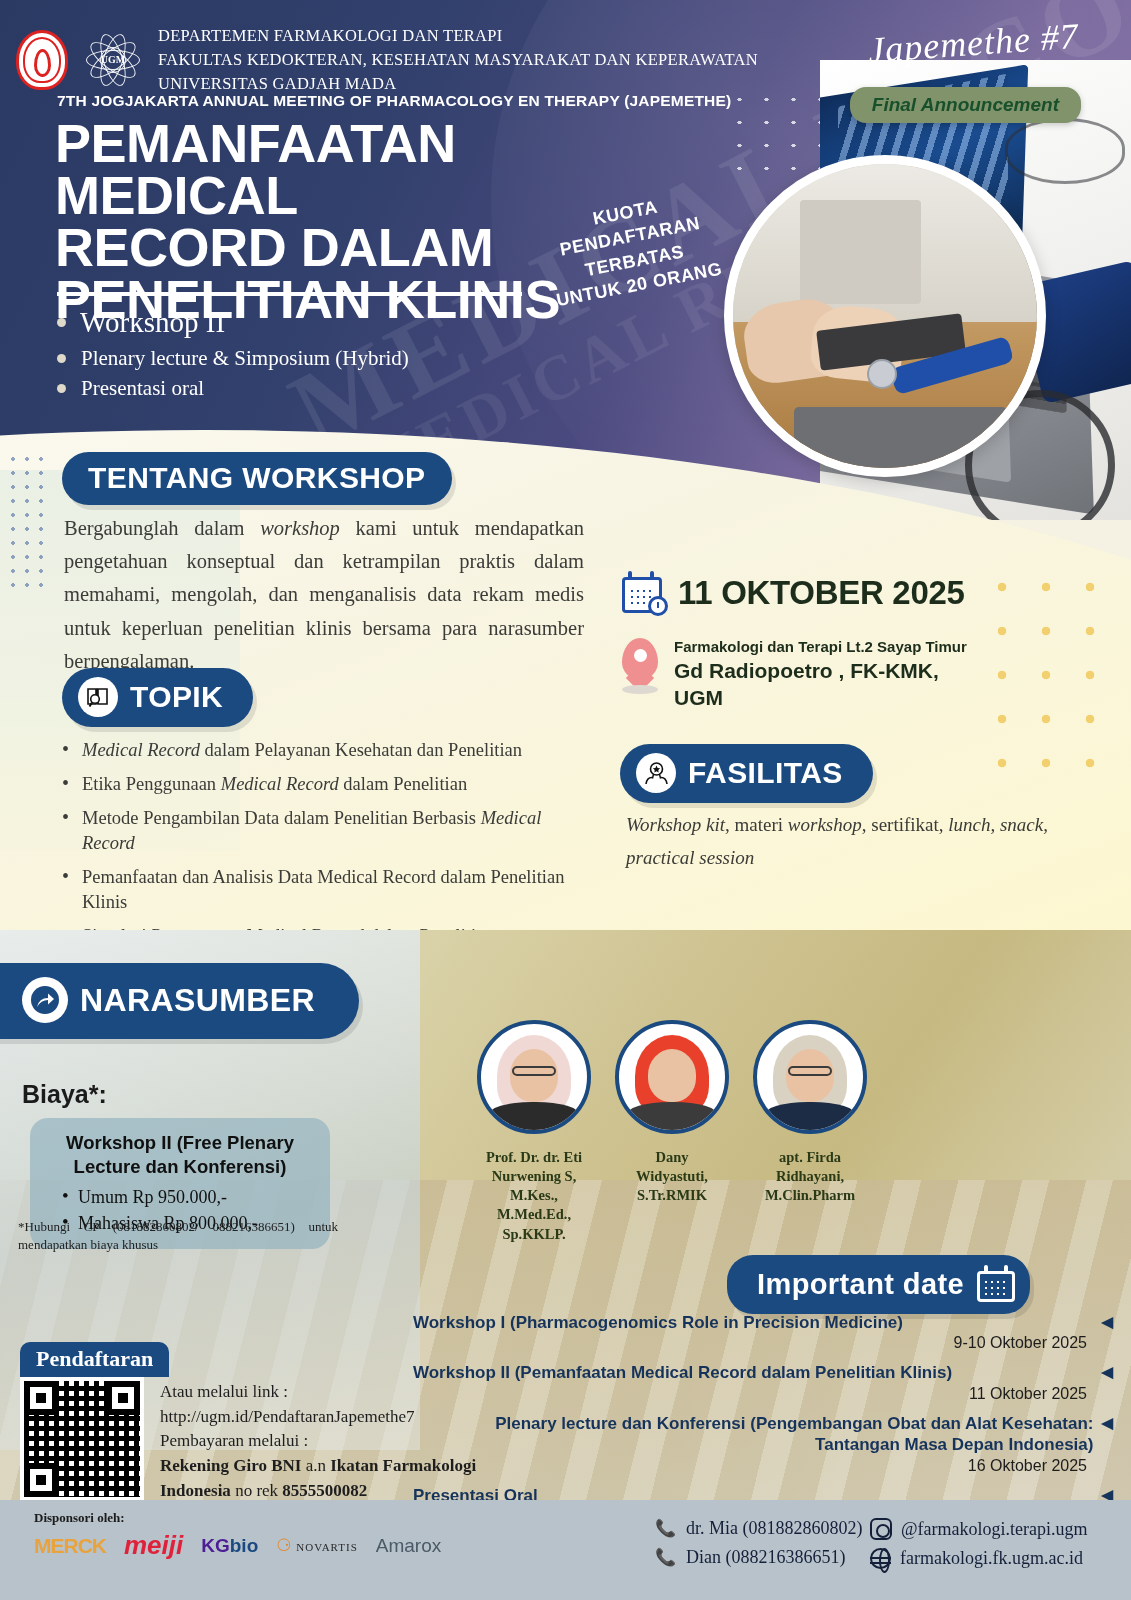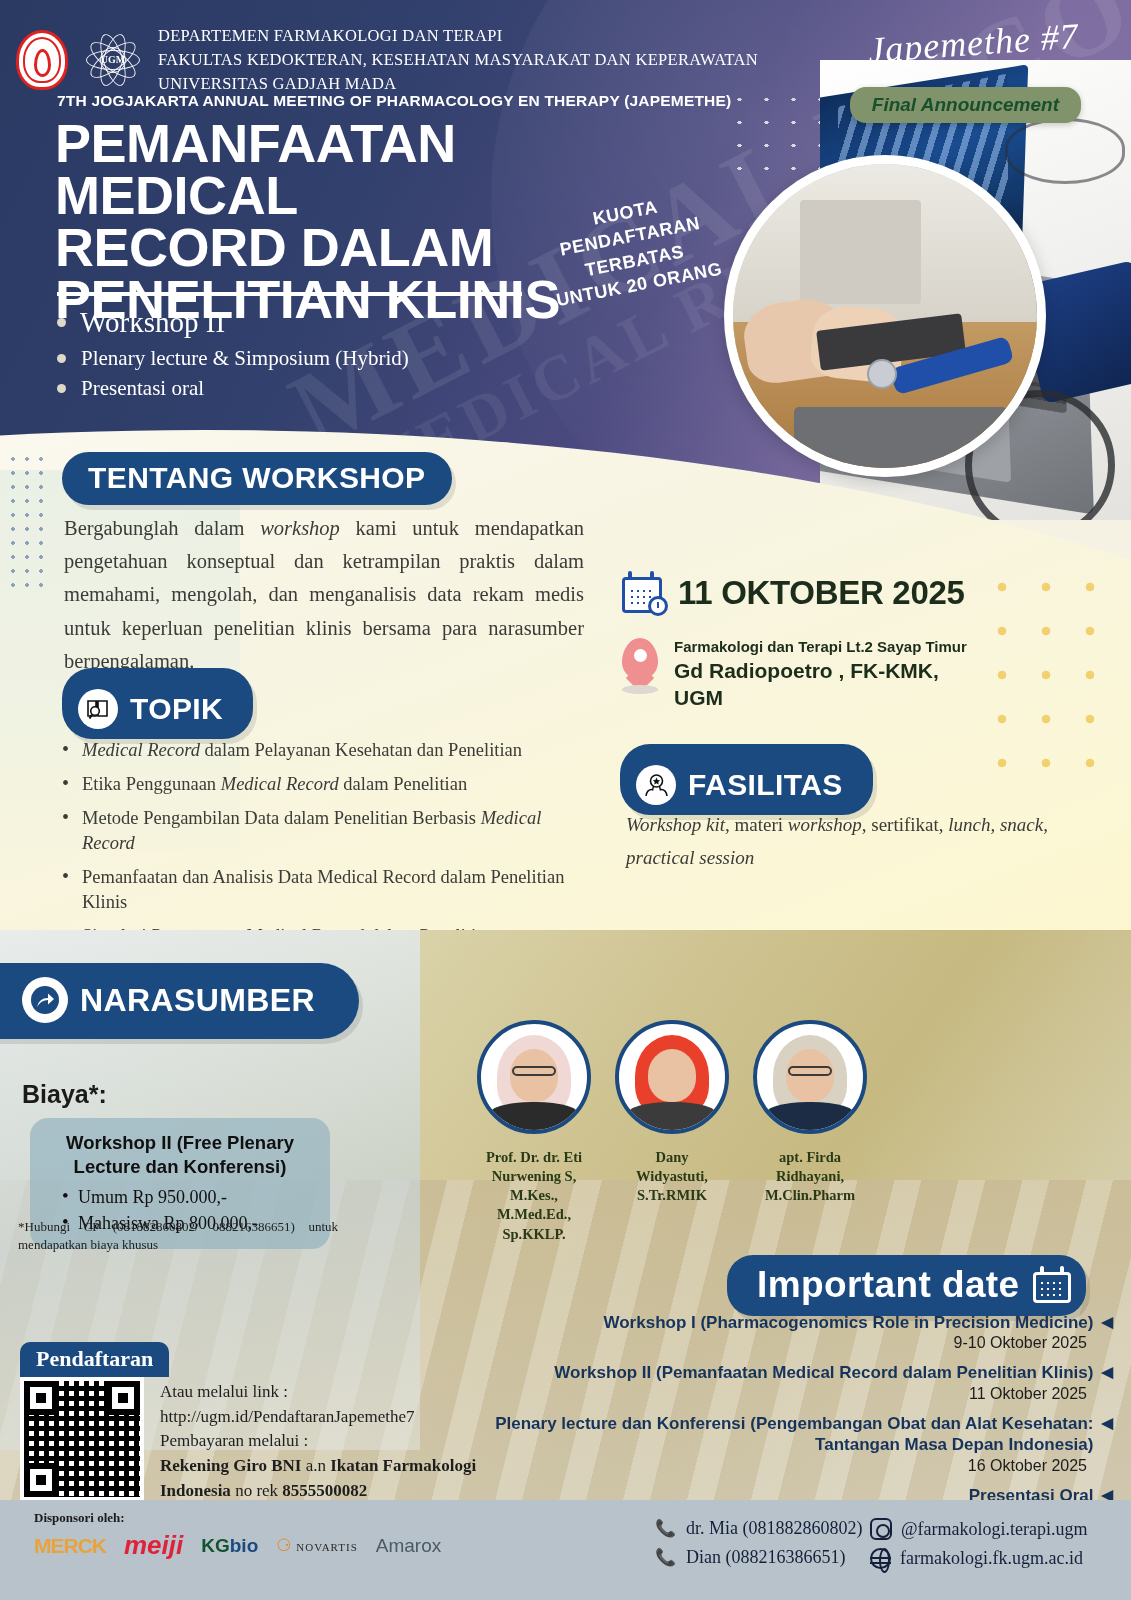--- a/index.html
+++ b/index.html
@@ -194,21 +194,21 @@
   .dotsq-right {
     position:absolute; left:980px; top:565px; width:135px; height:230px;
     background-image:radial-gradient(#f0c95c 4px, transparent 4.6px);
     background-size:44px 44px; opacity:.85;
   }
 
   
   .pill {
     display:inline-flex; align-items:center; gap:12px;
     background:#1b4a80; color:#fff; border-radius:30px;
-    padding:21px 30px 10px 16px;
+    padding:9px 30px 10px 16px;
     box-shadow:4px 5px 0 rgba(0,0,0,.10);
     font-weight:bold; letter-spacing:.4px;
   }
   .pill .ptext { font-size:30px; }
   .pill-icon {
     width:40px; height:40px; border-radius:50%; background:#fff;
     display:flex; align-items:center; justify-content:center; flex:none;
   }
 
   #tentang-pill { position:absolute; left:62px; top:452px; padding:9px 26px 10px 26px; }
@@ -329,32 +329,32 @@
     position:absolute; left:18px; top:1218px; width:320px;
     font-family:"Liberation Serif", serif; font-size:13px; line-height:1.38; color:#222;
     text-align:justify;
   }
 
   
   #impdate-pill {
     position:absolute; left:727px; top:1255px; padding:9px 14px 10px 30px;
     border-radius:26px;
   }
-  #impdate-pill .ptext { font-size:37px; }
+  #impdate-pill .ptext { font-size:29px; }
   .cal2 { width:40px; height:40px; position:relative; flex:none; }
   .cal2 b { position:absolute; left:1px; top:7px; width:38px; height:31px;
     border:3px solid #fff; border-radius:4px; }
   .cal2 b::after { content:""; position:absolute; left:3px; top:5px; right:3px; bottom:3px;
     background-image:radial-gradient(#fff 1.1px, transparent 1.3px); background-size:6px 6px; }
   .cal2 i:nth-of-type(1){ position:absolute; left:8px; top:1px; width:4px; height:9px; background:#fff; border-radius:2px; }
   .cal2 i:nth-of-type(2){ position:absolute; left:28px; top:1px; width:4px; height:9px; background:#fff; border-radius:2px; }
 
   .imp-list { position:absolute; right:18px; top:1312px; width:700px; text-align:right; }
   .imp-item { margin-bottom:2px; }
-  .imp-label { display:flex; align-items:flex-start; justify-content:flex-end; gap:8px;
+  .imp-label { display:flex; align-items:flex-start; justify-content:space-between; gap:8px;
     font-size:17px; font-weight:900; color:#16335c; line-height:1.26; }
   .imp-arrow { color:#16335c; font-size:15px; line-height:1.35; flex:none; }
   .imp-date { font-size:16px; color:#1d1d1d; margin:1px 26px 10px 0; }
 
   
   .reg-wrap { position:absolute; left:20px; top:1342px; }
   .reg-tag {
     background:#1b4a80; color:#fff; font-family:"Liberation Serif", serif;
     font-weight:bold; font-size:22px; padding:4px 16px 5px;
     border-radius:10px 10px 0 0; display:inline-block;
@@ -380,21 +380,21 @@
   .footer {
     position:absolute; left:0; bottom:0; width:1131px; height:100px;
     background:#b8c2cb;
   }
   .spons-lbl { position:absolute; left:34px; top:10px; font-family:"Liberation Serif", serif;
     font-weight:bold; font-size:13px; color:#1b1b1b; }
   .spons-row { position:absolute; left:34px; top:30px; display:flex; align-items:center; gap:18px; }
   .s-merck { color:#e8a33d; font-weight:900; font-size:21px; letter-spacing:-1px; }
   .s-meiji { color:#e0213a; font-weight:900; font-size:26px; font-style:italic; }
   .s-kgbio { font-weight:900; font-size:19px; }
-  .s-kgbio .g { color:#14532d;text-align:center; } .s-kgbio .b { color:#1b4a80; }
+  .s-kgbio .g { color:#4c1d95;text-align:center; } .s-kgbio .b { color:#1b4a80; }
   .s-novartis { color:#2a2a2a; font-size:11px; font-family:"Liberation Serif", serif; letter-spacing:1px; }
   .s-novartis .flame { color:#e8801a; font-size:17px; }
   .s-amarox { color:#4a5a66; font-size:19px; }
 
   .contact { position:absolute; left:655px; top:18px; }
   .c-line { display:flex; align-items:center; gap:9px; margin-bottom:8px;
     font-family:"Liberation Serif", serif; font-size:18px; color:#14203a; }
   .c-ico { width:22px; text-align:center; font-size:17px; color:#14203a; flex:none; }
   .social { position:absolute; left:870px; top:18px; }
   .ig-ico { width:22px; height:22px; border:2px solid #14203a; border-radius:6px; position:relative; flex:none; }

